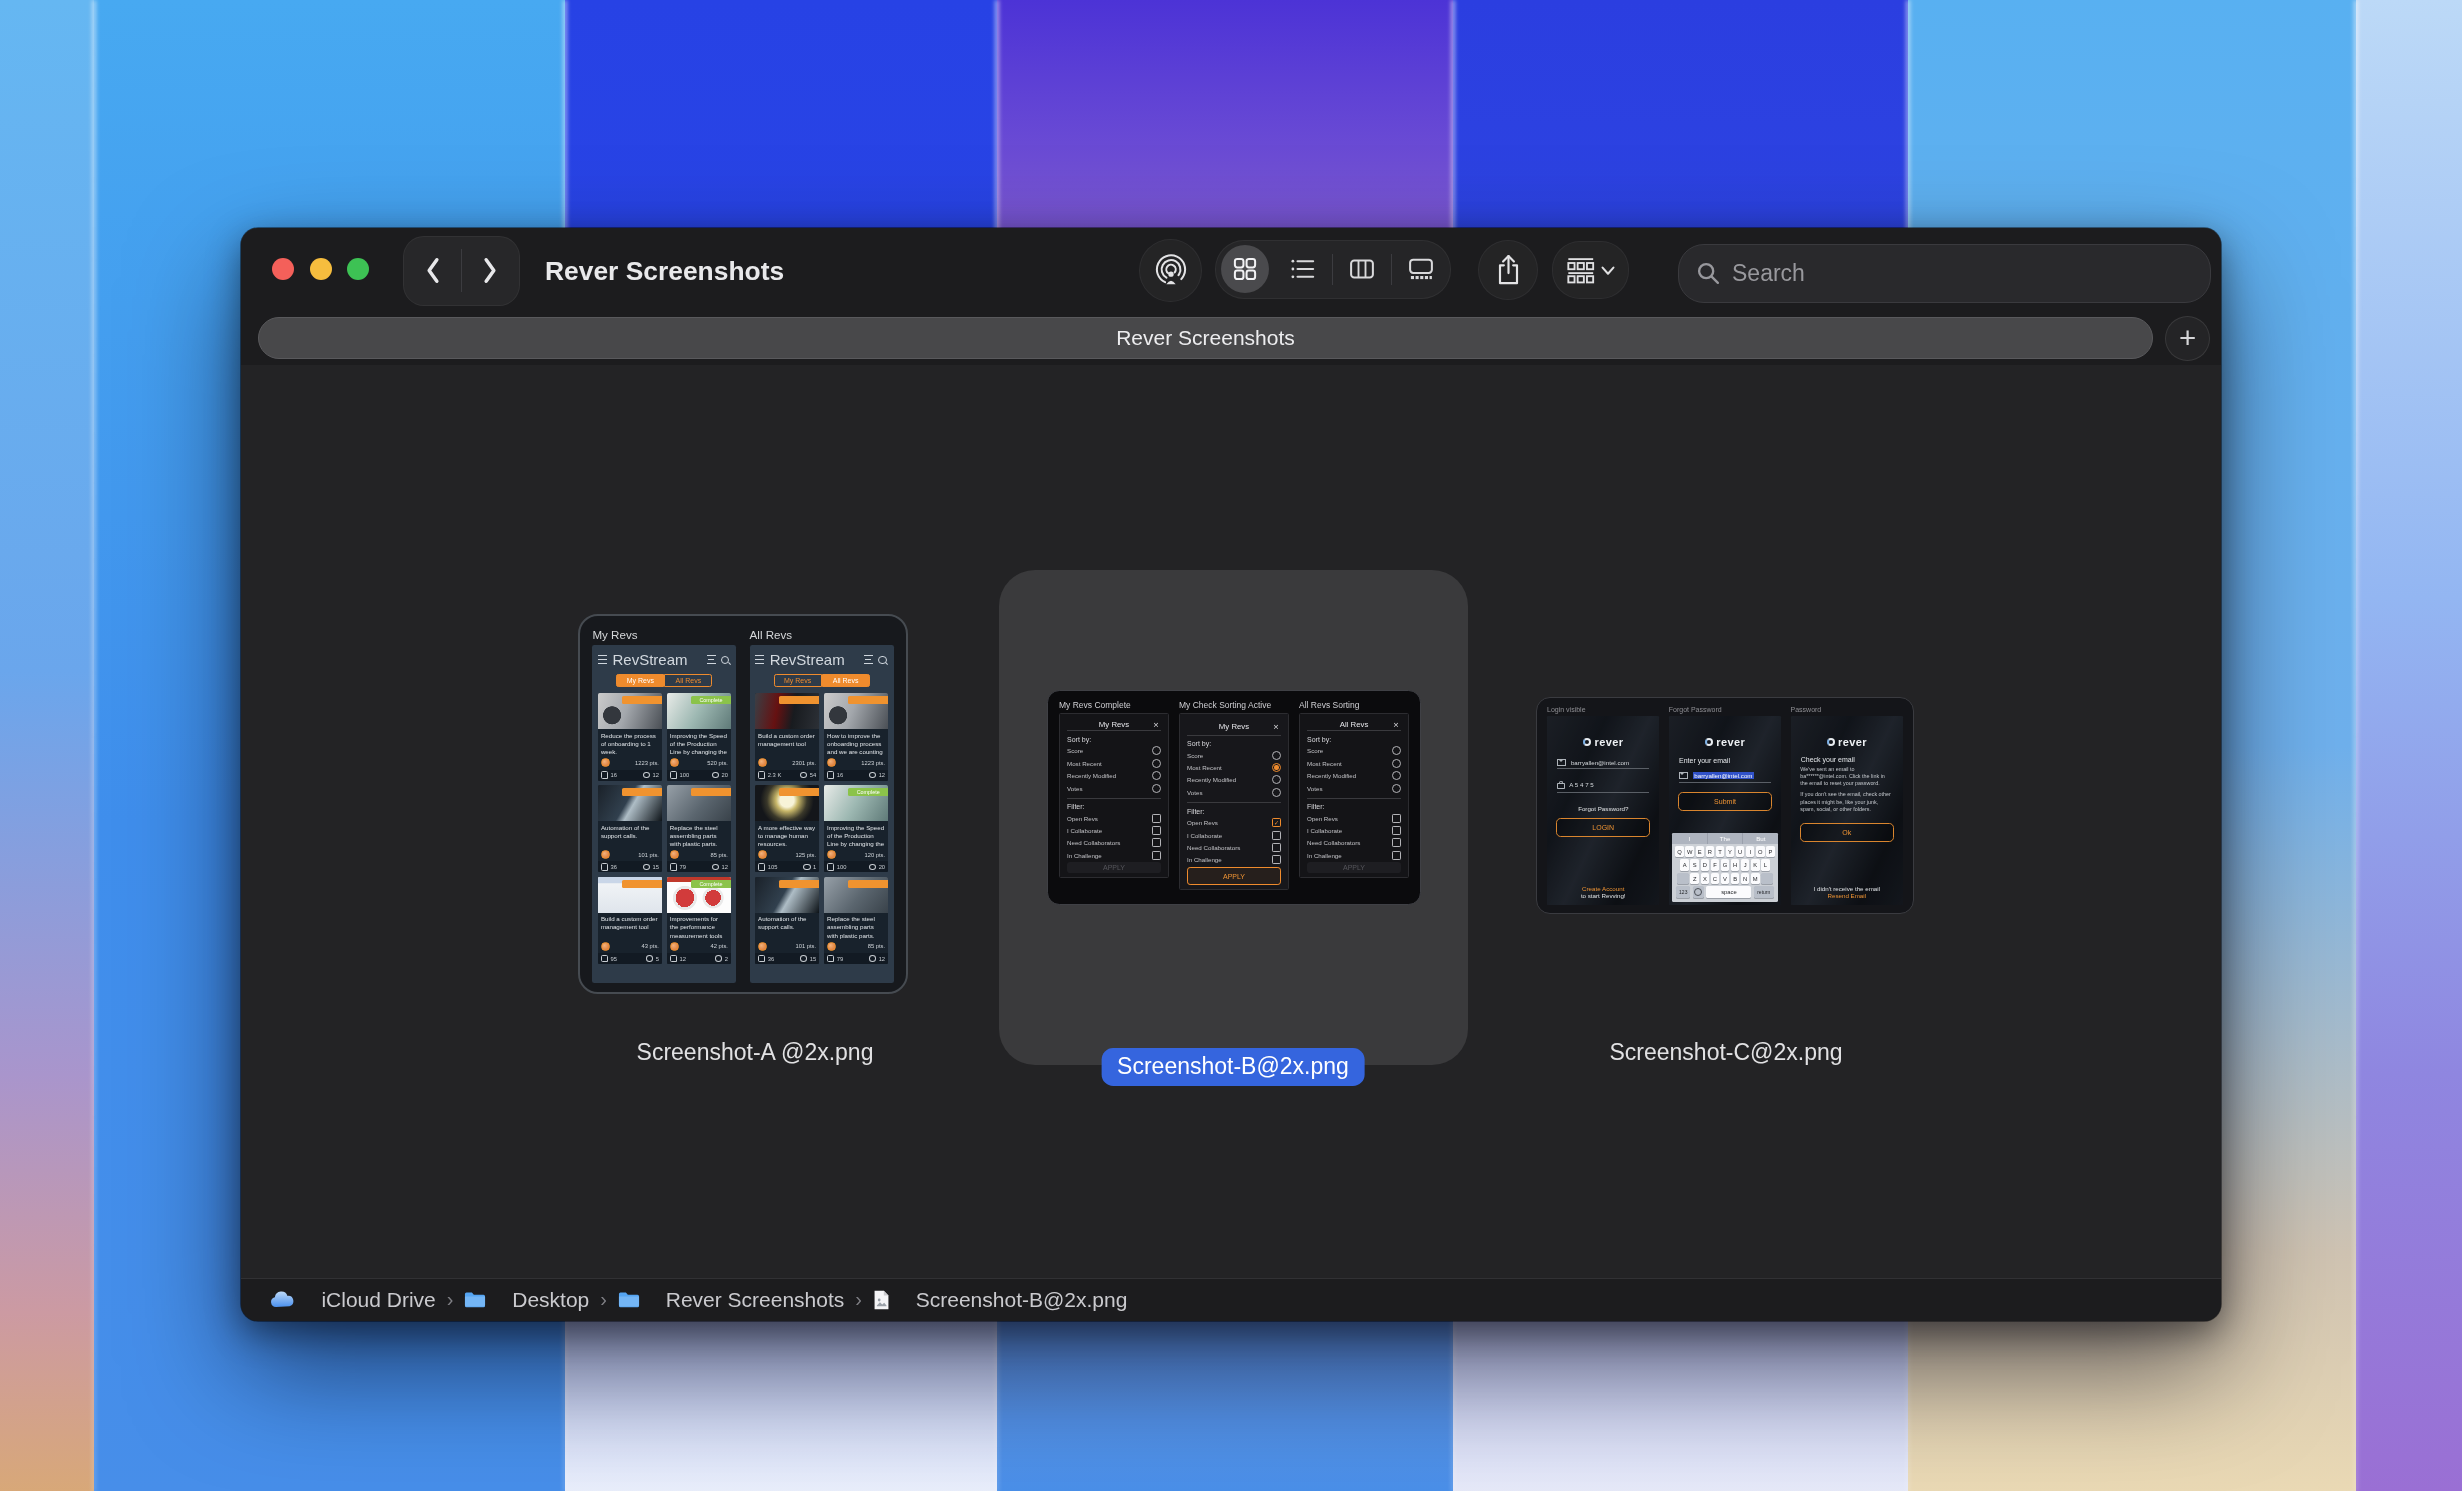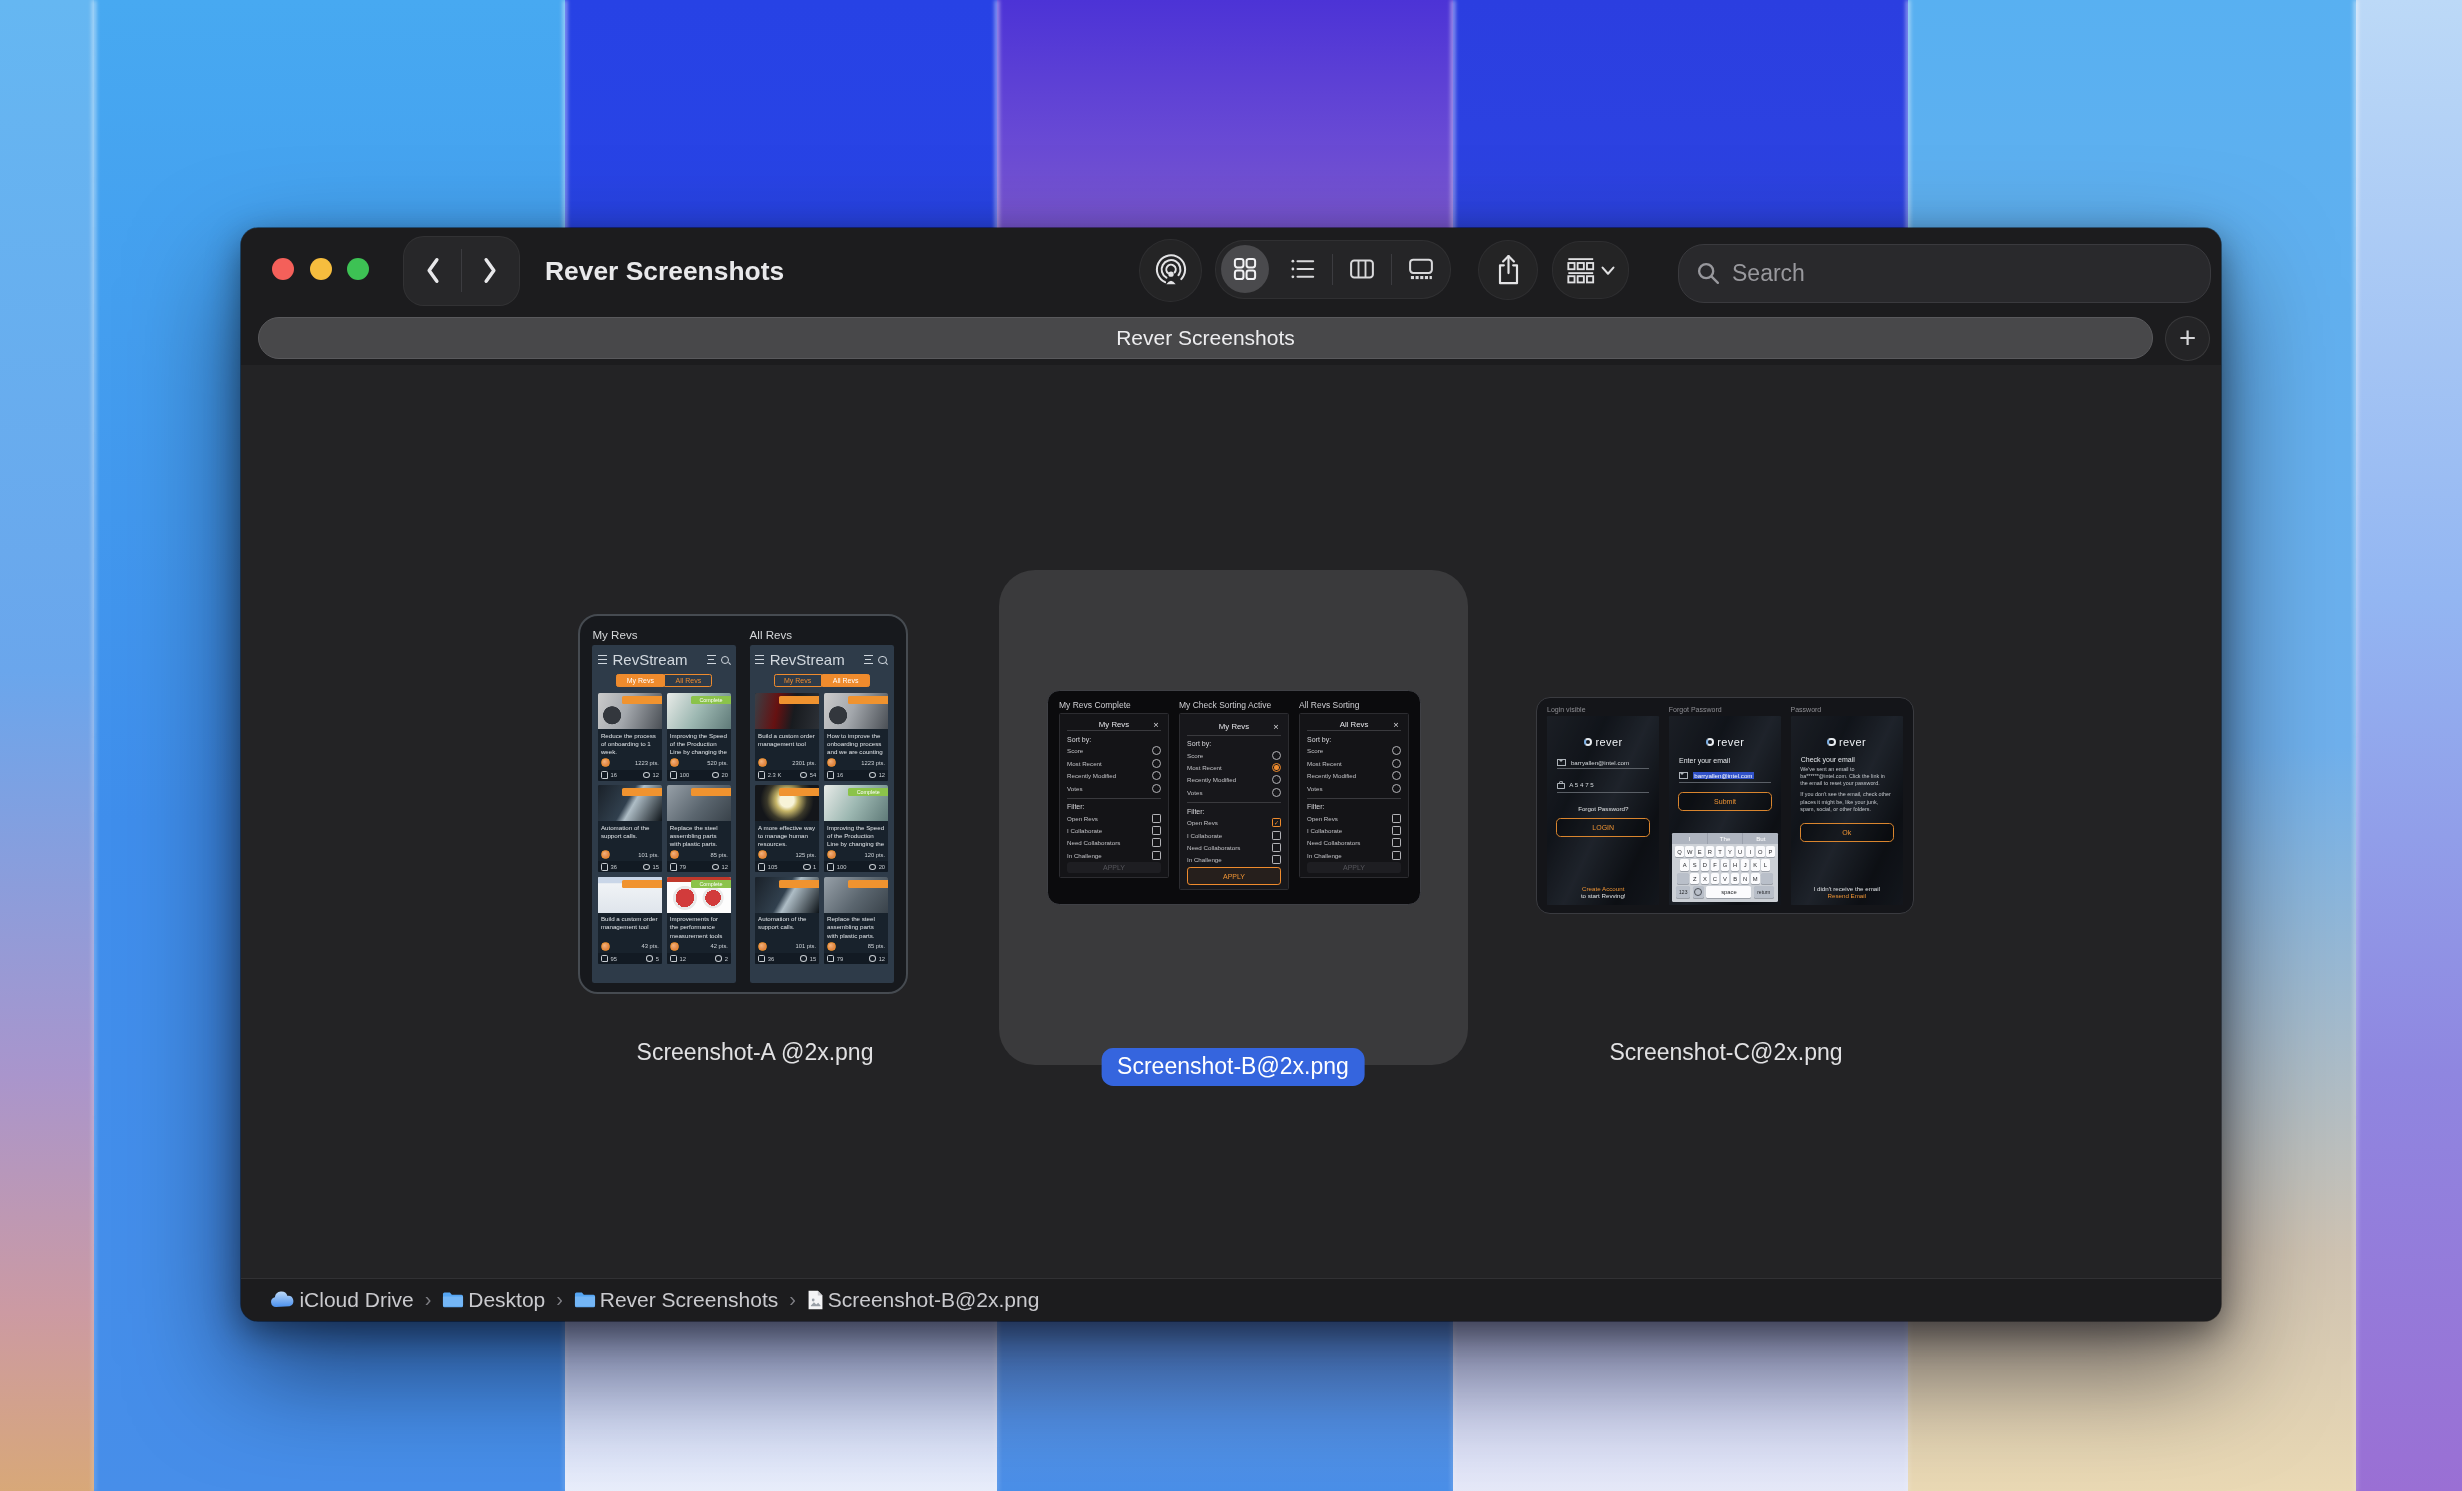--- a/index.html
+++ b/index.html
@@ -151,21 +151,21 @@
   .cwrap{display:flex;gap:9.3px;height:100%;}
   .cscr{width:113px;display:flex;flex-direction:column;}
   .clabel{font-size:7px;color:#8f8f94;height:10px;}
   .screen{flex:1;border-radius:1.6px;position:relative;overflow:hidden;
        background:linear-gradient(115deg,#2e333b 0%,#1b1f26 30%,#343b45 52%,#14171c 78%,#20242b 100%);}
   .screen::before{content:"";position:absolute;inset:0;background:rgba(5,6,10,.45);}
   .scontent{position:absolute;inset:0;display:flex;flex-direction:column;align-items:center;}
   .rlogo{margin-top:20px;display:flex;align-items:center;gap:3.1px;}
   .rring{width:8.5px;height:8.5px;border:2.3px solid #e8ecf0;border-radius:50%;box-sizing:border-box;
        border-left-color:#7fb3e8;}
-  .rname{font-size:11px;color:#eef1f4;letter-spacing:0.4px;font-weight:400;}
+  .rname{font-size:11px;color:#eef1f4;letter-spacing:0.4px;font-weight:700;}
   .inrow{width:92px;display:flex;align-items:center;gap:4.7px;border-bottom:0.8px solid #5a5f66;
        padding-bottom:2.3px;margin-top:11px;}
   .inrow .itxt{font-size:6.2px;color:#d6dade;}
   .itxt.hl{background:#3152c9;color:#fff;padding:0 1.6px;}
   .envico{width:7px;height:5.4px;border:0.9px solid #aeb4ba;position:relative;}
   .envico::after{content:"";position:absolute;left:0;top:0;border:2.7px solid transparent;border-top-color:#aeb4ba;left:0.4px;}
   .lockico{width:5.4px;height:4.7px;border:0.9px solid #aeb4ba;border-radius:0.8px;position:relative;margin-top:2.3px;}
   .lockico::before{content:"";position:absolute;left:0.8px;top:-3.1px;width:2.3px;height:2.3px;border:0.9px solid #aeb4ba;border-bottom:none;border-radius:2.3px 2.3px 0 0;}
   .ctext{font-size:6.2px;color:#e0e3e6;}
   .obtn{width:92px;height:17px;border:0.8px solid #d9852e;border-radius:4.7px;color:#ef9434;
@@ -185,21 +185,21 @@
   .krow.bottom{gap:2.3px;margin-top:0.8px;}
   .key.k123{width:14px;background:#b9bfc9;font-size:5px;}
   .key.kglobe{width:11.6px;background:#b9bfc9;}
   .globe{width:6.2px;height:6.2px;border:0.9px solid #4a4e55;border-radius:50%;position:relative;}
   .key.kspace{width:45px;}
   .key.kreturn{width:20px;background:#b9bfc9;font-size:5px;}
 
   
   .pathbar{position:relative;height:43px;background:#1c1c1e;box-shadow:inset 0 0.8px 0 #39393c;
        display:flex;align-items:center;padding-left:28px;gap:9.3px;box-sizing:border-box;}
-  .pseg{display:flex;align-items:center;gap:4px;font-size:21px;color:#cacace;white-space:nowrap;}
+  .pseg{display:flex;align-items:center;gap:26px;font-size:21px;color:#cacace;white-space:nowrap;}
   .psep{font-size:20px;color:#7f7f85;padding:0 1.6px;}
 </style>
 </head>
 <body>
 
 <div class="wallpaper">
   <div class="band b1"></div>
   <div class="band b2 edge"></div>
   <div class="band b3 edge"></div>
   <div class="band b4 edge"></div>

